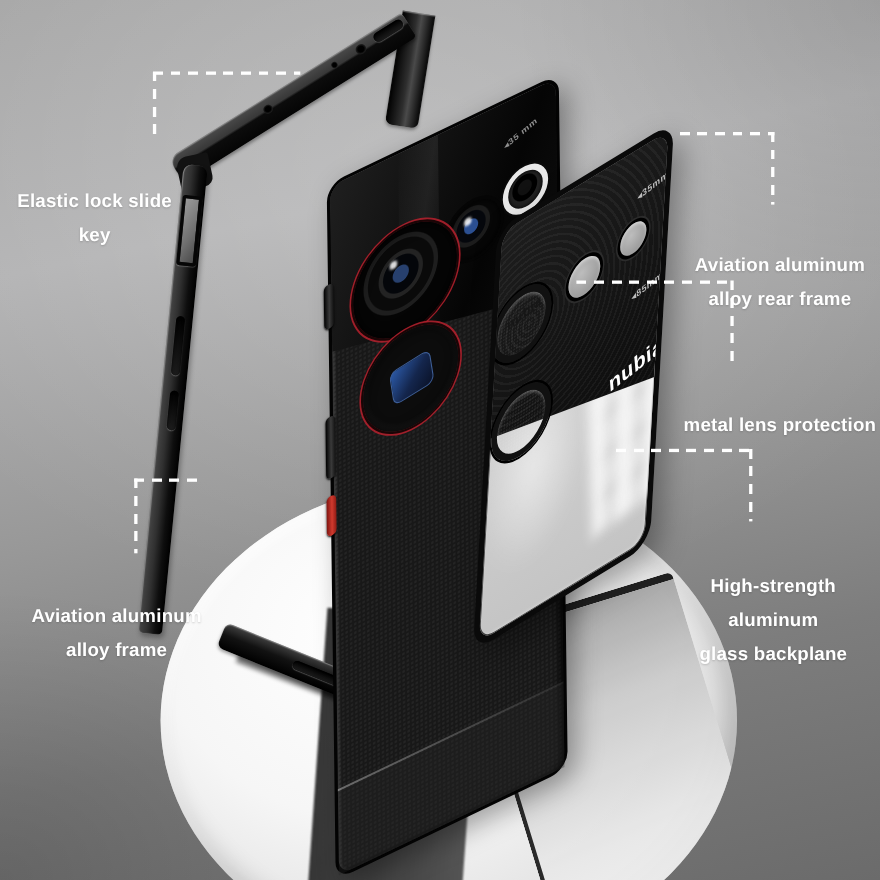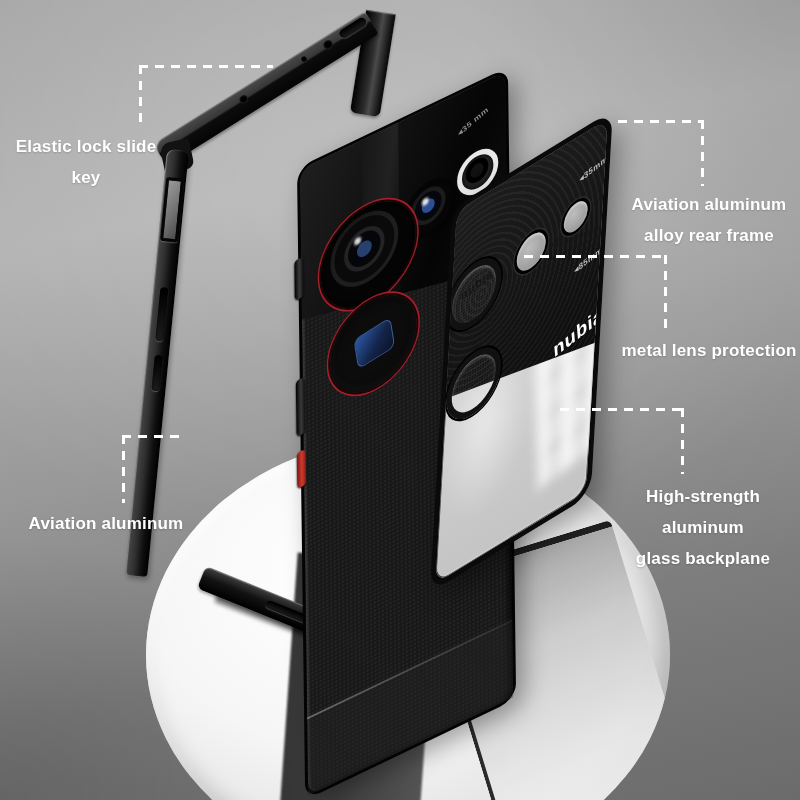--- a/index.html
+++ b/index.html
@@ -121,21 +121,21 @@
     background-size:3px 3px;border:6px solid #111;box-sizing:border-box;
     box-shadow:0 0 0 2px #000,inset 0 2px 3px rgba(255,255,255,.3);}
   .fabric-logo{position:absolute;left:10px;top:10px;color:#161616;font-weight:bold;
     font-size:13px;transform:rotate(-9deg);letter-spacing:.5px;}
   .case-mark{position:absolute;color:#bdbdbd;font-size:9px;font-weight:bold;
     transform:rotate(-9deg);letter-spacing:.5px;}
   .case-logo{position:absolute;left:128px;top:192px;color:#fff;font-weight:bold;
     font-size:21px;transform:rotate(-9deg);letter-spacing:.5px;text-shadow:0 1px 2px rgba(0,0,0,.6);}
   
   .label{position:absolute;color:#fff;font-weight:bold;font-size:17px;line-height:31px;
-    text-align:center;letter-spacing:.2px;text-shadow:0 1px 2px rgba(0,0,0,.18);z-index:30;}
+    text-align:center;letter-spacing:.2px;text-shadow:0 1px 2px rgba(0,0,0,.18);z-index:30;margin-top:36px;}
   .dash-h{position:absolute;height:3px;z-index:30;
     background:repeating-linear-gradient(90deg,#fff 0 9px,transparent 9px 16px);}
   .dash-v{position:absolute;width:3px;z-index:30;
     background:repeating-linear-gradient(180deg,#fff 0 9px,transparent 9px 16px);}
   .z1{z-index:1}.z2{z-index:2}.z3{z-index:3}.z4{z-index:4}.z5{z-index:5}
 </style>
 </head>
 <body>
 
 <div id="scene">
@@ -239,15 +239,16 @@
       <div>High-strength aluminum</div>
       <div>glass backplane</div>
     </div>
   </div>
 
   <div>
     <div class="dash-h" style="left:122px;top:435px;width:62px;"></div>
     <div class="dash-v" style="left:122px;top:435px;height:68px;"></div>
     <div class="label" style="left:6px;top:508px;width:200px;">
       <div>Aviation aluminum</div>
+      <div>alloy frame</div>
     </div>
   </div>
 </div>
 
 </body></html>

